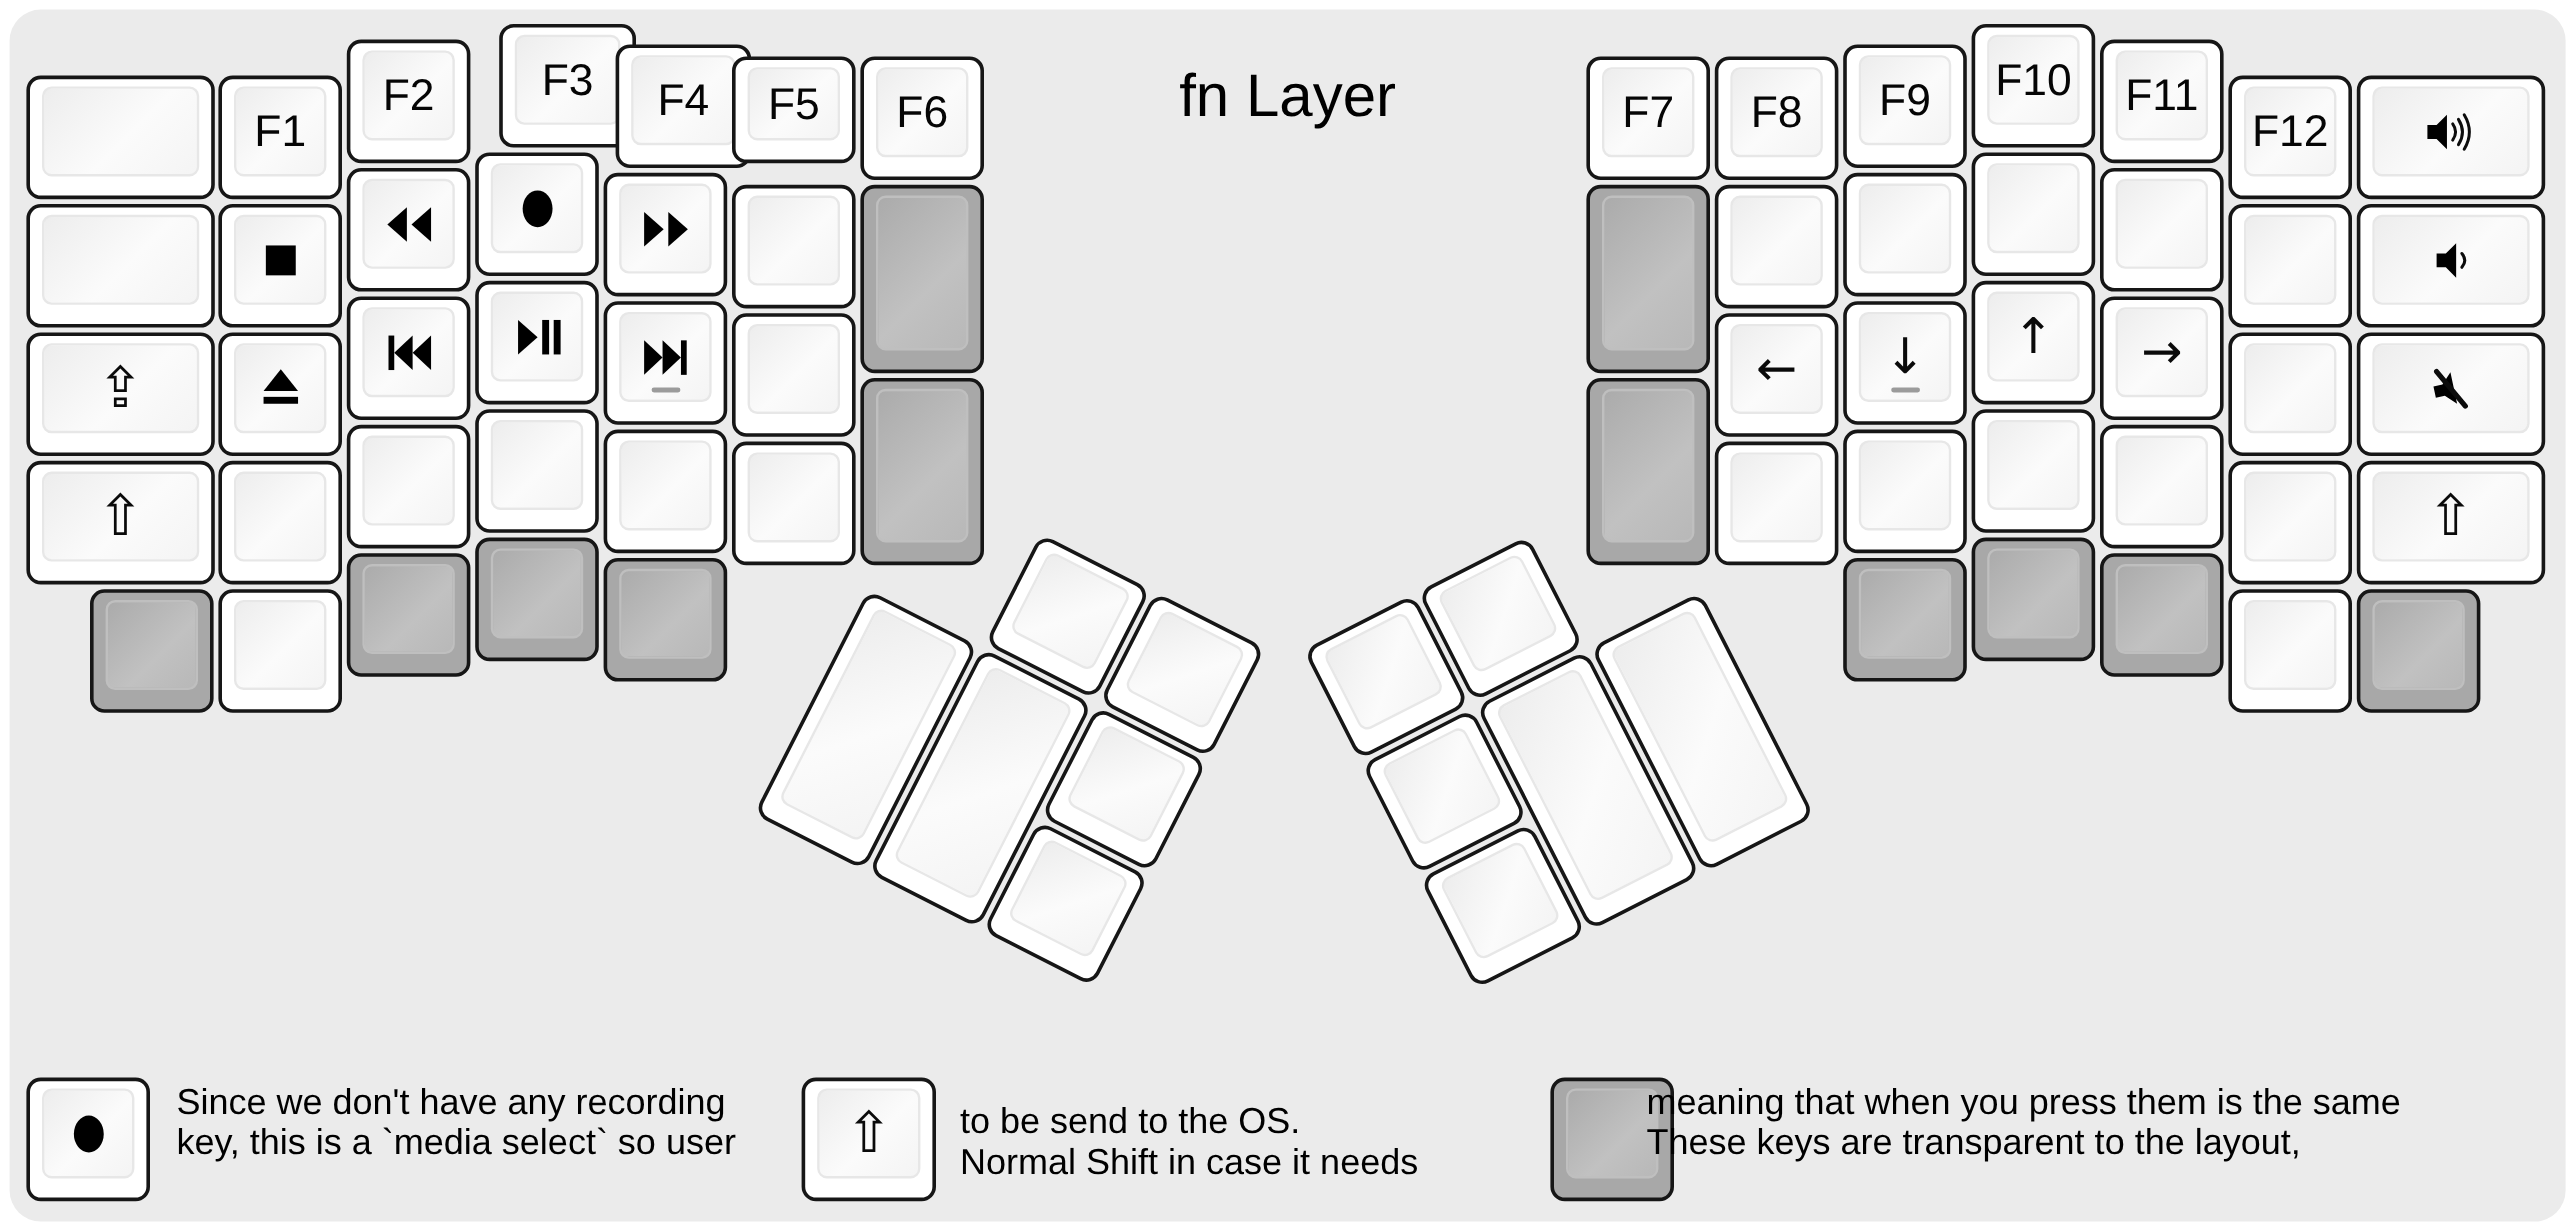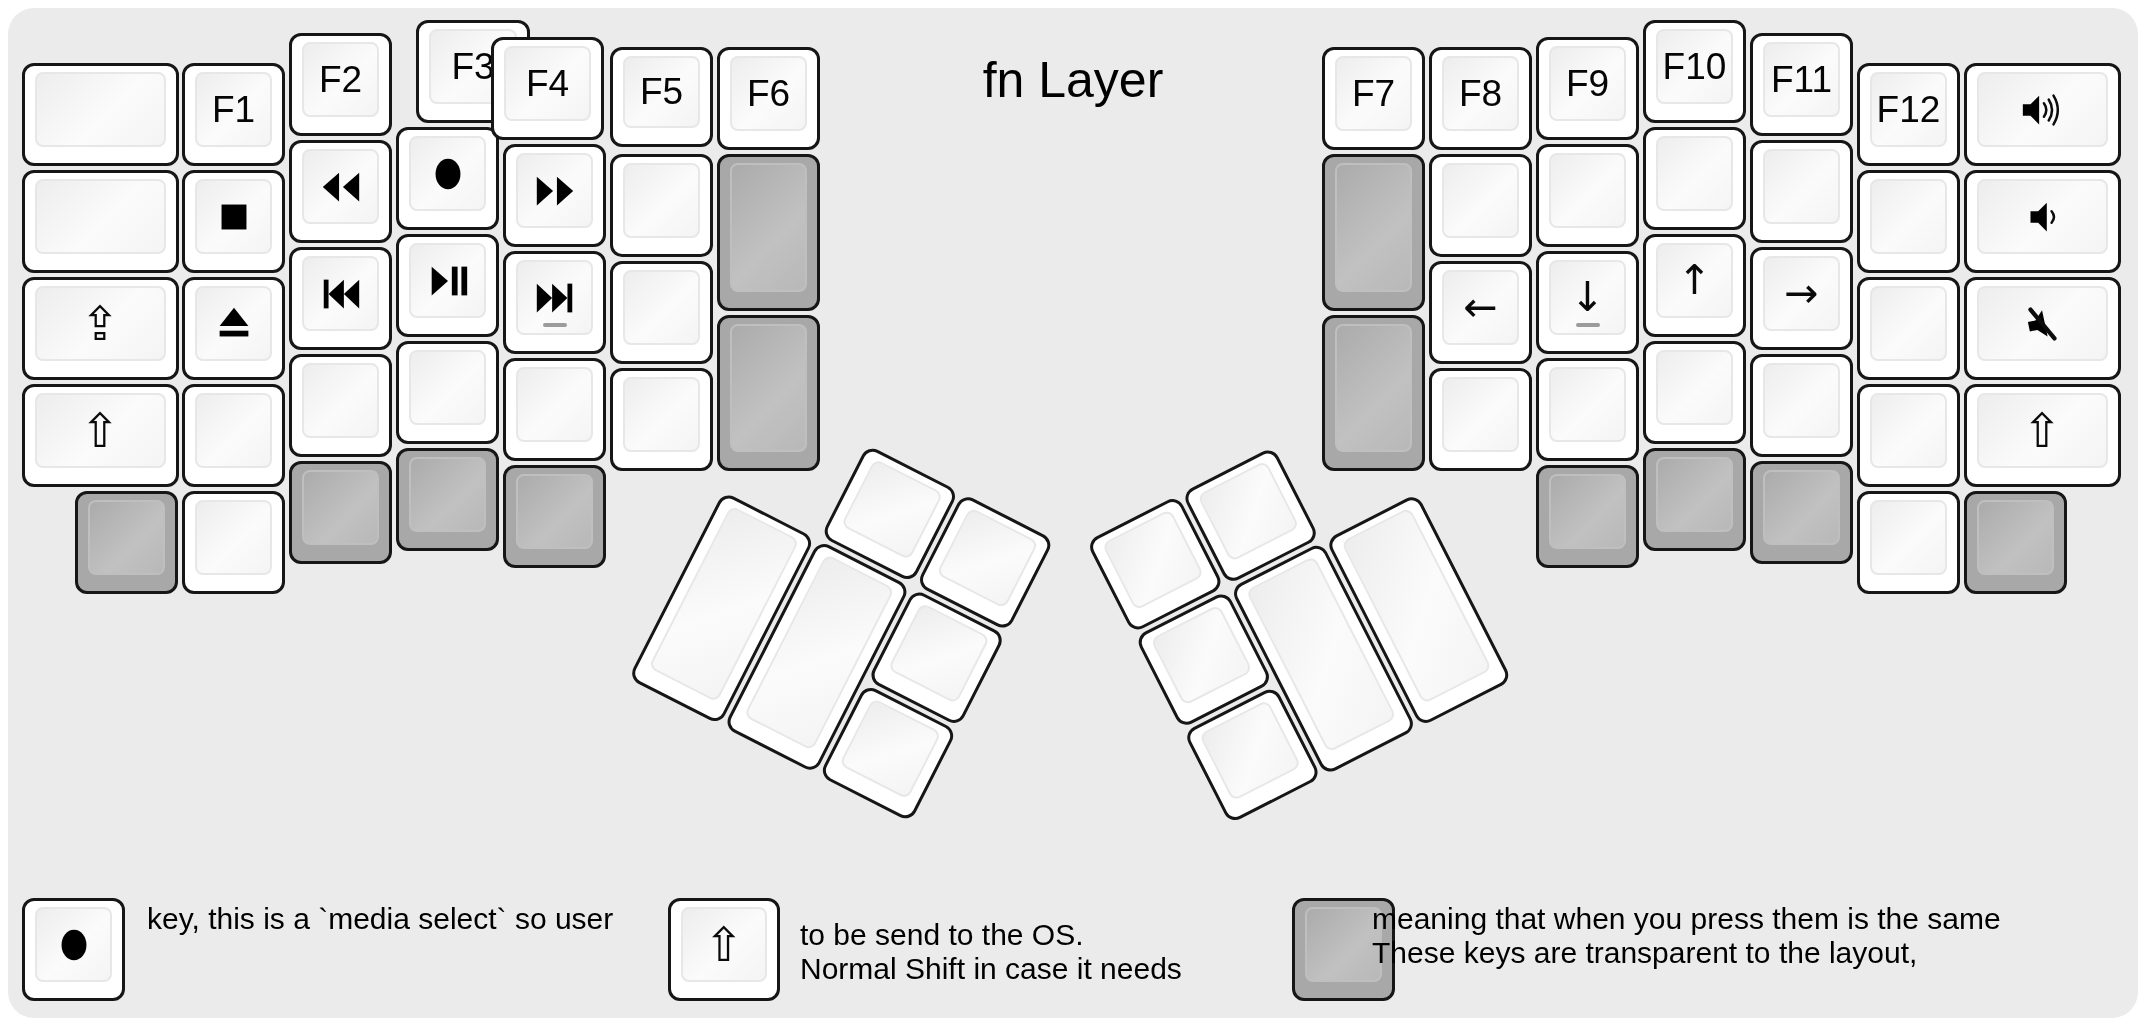--- a/index.html
+++ b/index.html
@@ -148,21 +148,21 @@
             </svg>
           </span>
         </div>
       </div>
       <div class="key" style="left: 396px; top: 341px; width: 103px; height: 103px;">
         <div class="cap"></div>
       </div>
       <div class="key gray" style="left: 396px; top: 448px; width: 103px; height: 103px;">
         <div class="cap"></div>
       </div>
-      <div class="key" style="left: 491px; top: 37px; width: 113px; height: 103px;">
+      <div class="key" style="left: 513px; top: 37px; width: 113px; height: 103px;">
         <div class="cap">
           <span class="lbl">F4</span>
         </div>
       </div>
       <div class="key" style="left: 503px; top: 144px; width: 103px; height: 103px;">
         <div class="cap">
           <span style="display: flex;">
             <svg viewBox="0 0 48 48">
               <path d="M5 9 L22 24 L5 39 Z"></path>
               <path d="M26 9 L43 24 L26 39 Z"></path>
@@ -181,21 +181,21 @@
           </span>
           <div class="bar"></div>
         </div>
       </div>
       <div class="key" style="left: 503px; top: 358px; width: 103px; height: 103px;">
         <div class="cap"></div>
       </div>
       <div class="key gray" style="left: 503px; top: 465px; width: 103px; height: 103px;">
         <div class="cap"></div>
       </div>
-      <div class="key" style="left: 610px; top: 47px; width: 103px; height: 100px;">
+      <div class="key" style="left: 610px; top: 47px; width: 103px; height: 89px;">
         <div class="cap">
           <span class="lbl">F5</span>
         </div>
       </div>
       <div class="key" style="left: 610px; top: 154px; width: 103px; height: 103px;">
         <div class="cap"></div>
       </div>
       <div class="key" style="left: 610px; top: 261px; width: 103px; height: 103px;">
         <div class="cap"></div>
       </div>
@@ -403,20 +403,21 @@
     <div class="key legend-key" id="lk0" style="left:22px;top:898px;">
         <div class="cap">
           <span style="display: flex;">
             <svg viewBox="0 0 48 48">
               <ellipse cx="24" cy="24" rx="13" ry="16"></ellipse>
             </svg>
           </span>
         </div>
       </div>
     <div class="legend-text" style="left:147px;top:902px;">
+      <span>Since we don't have any recording</span>
       <span>key, this is a `media select` so user</span>
     </div>
 
     <div class="key legend-key" id="lk1" style="left:668px;top:898px;width:112px;">
         <div class="cap">
           <span class="glyph">⇧</span>
         </div>
       </div>
     <div class="legend-text" style="left:800px;top:918px;">
       <span>to be send to the OS.</span>

